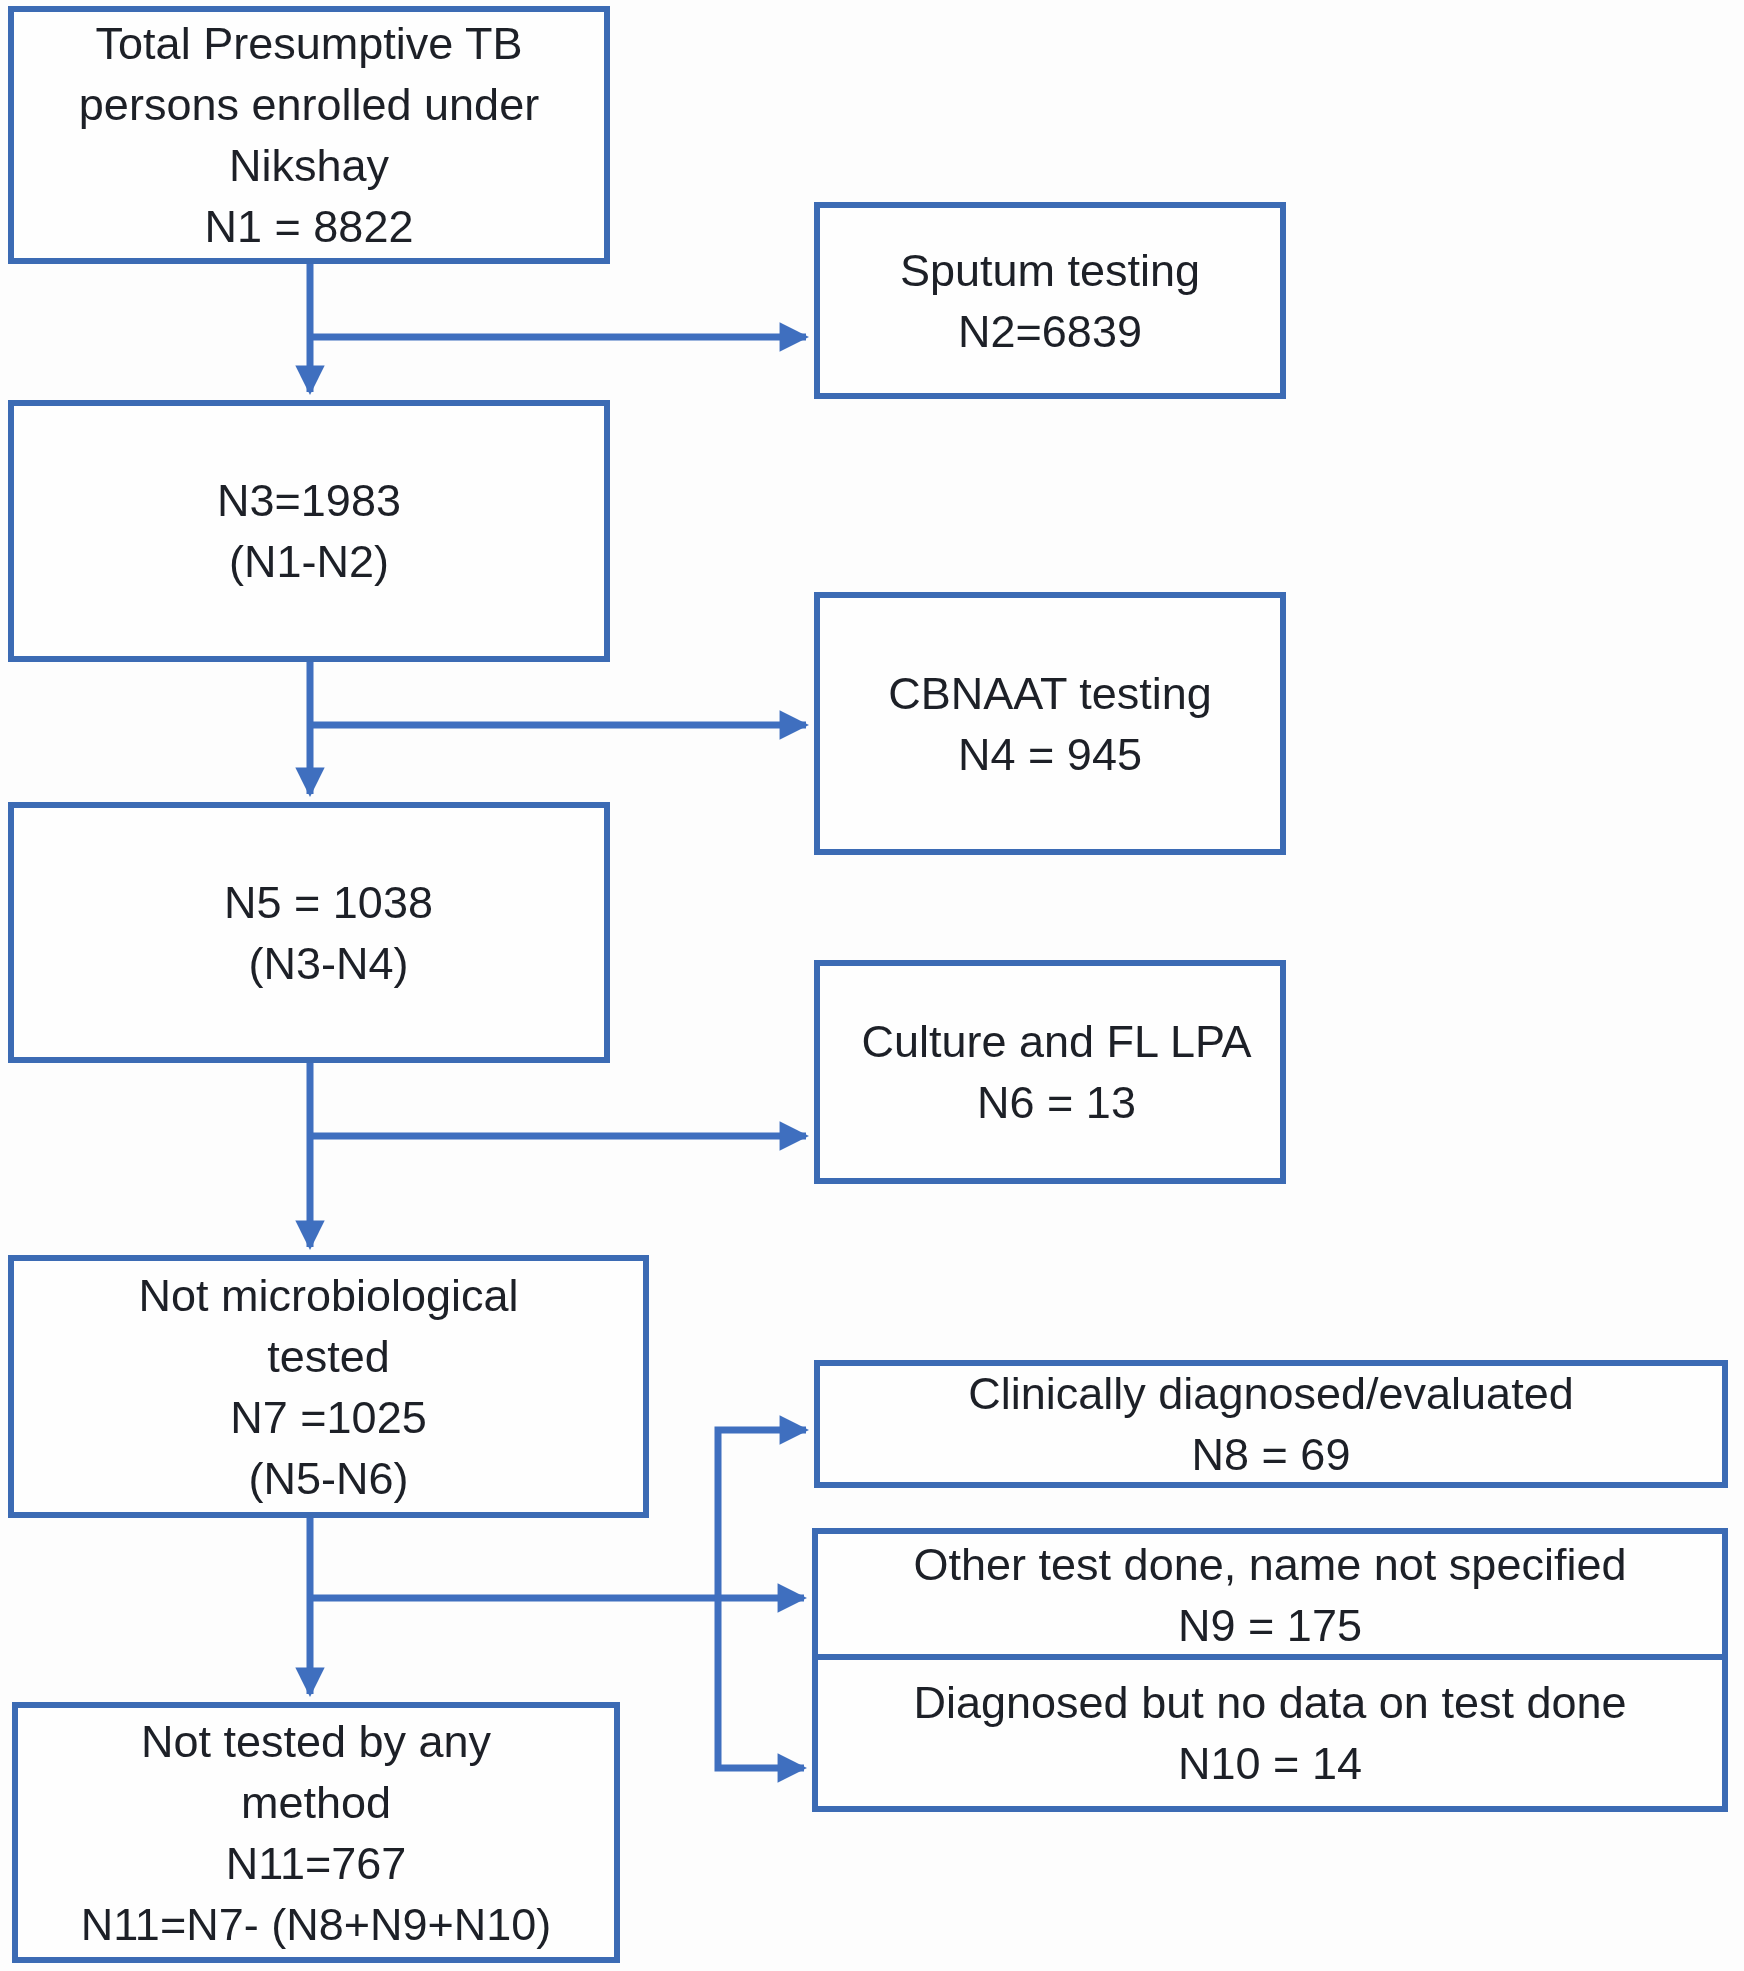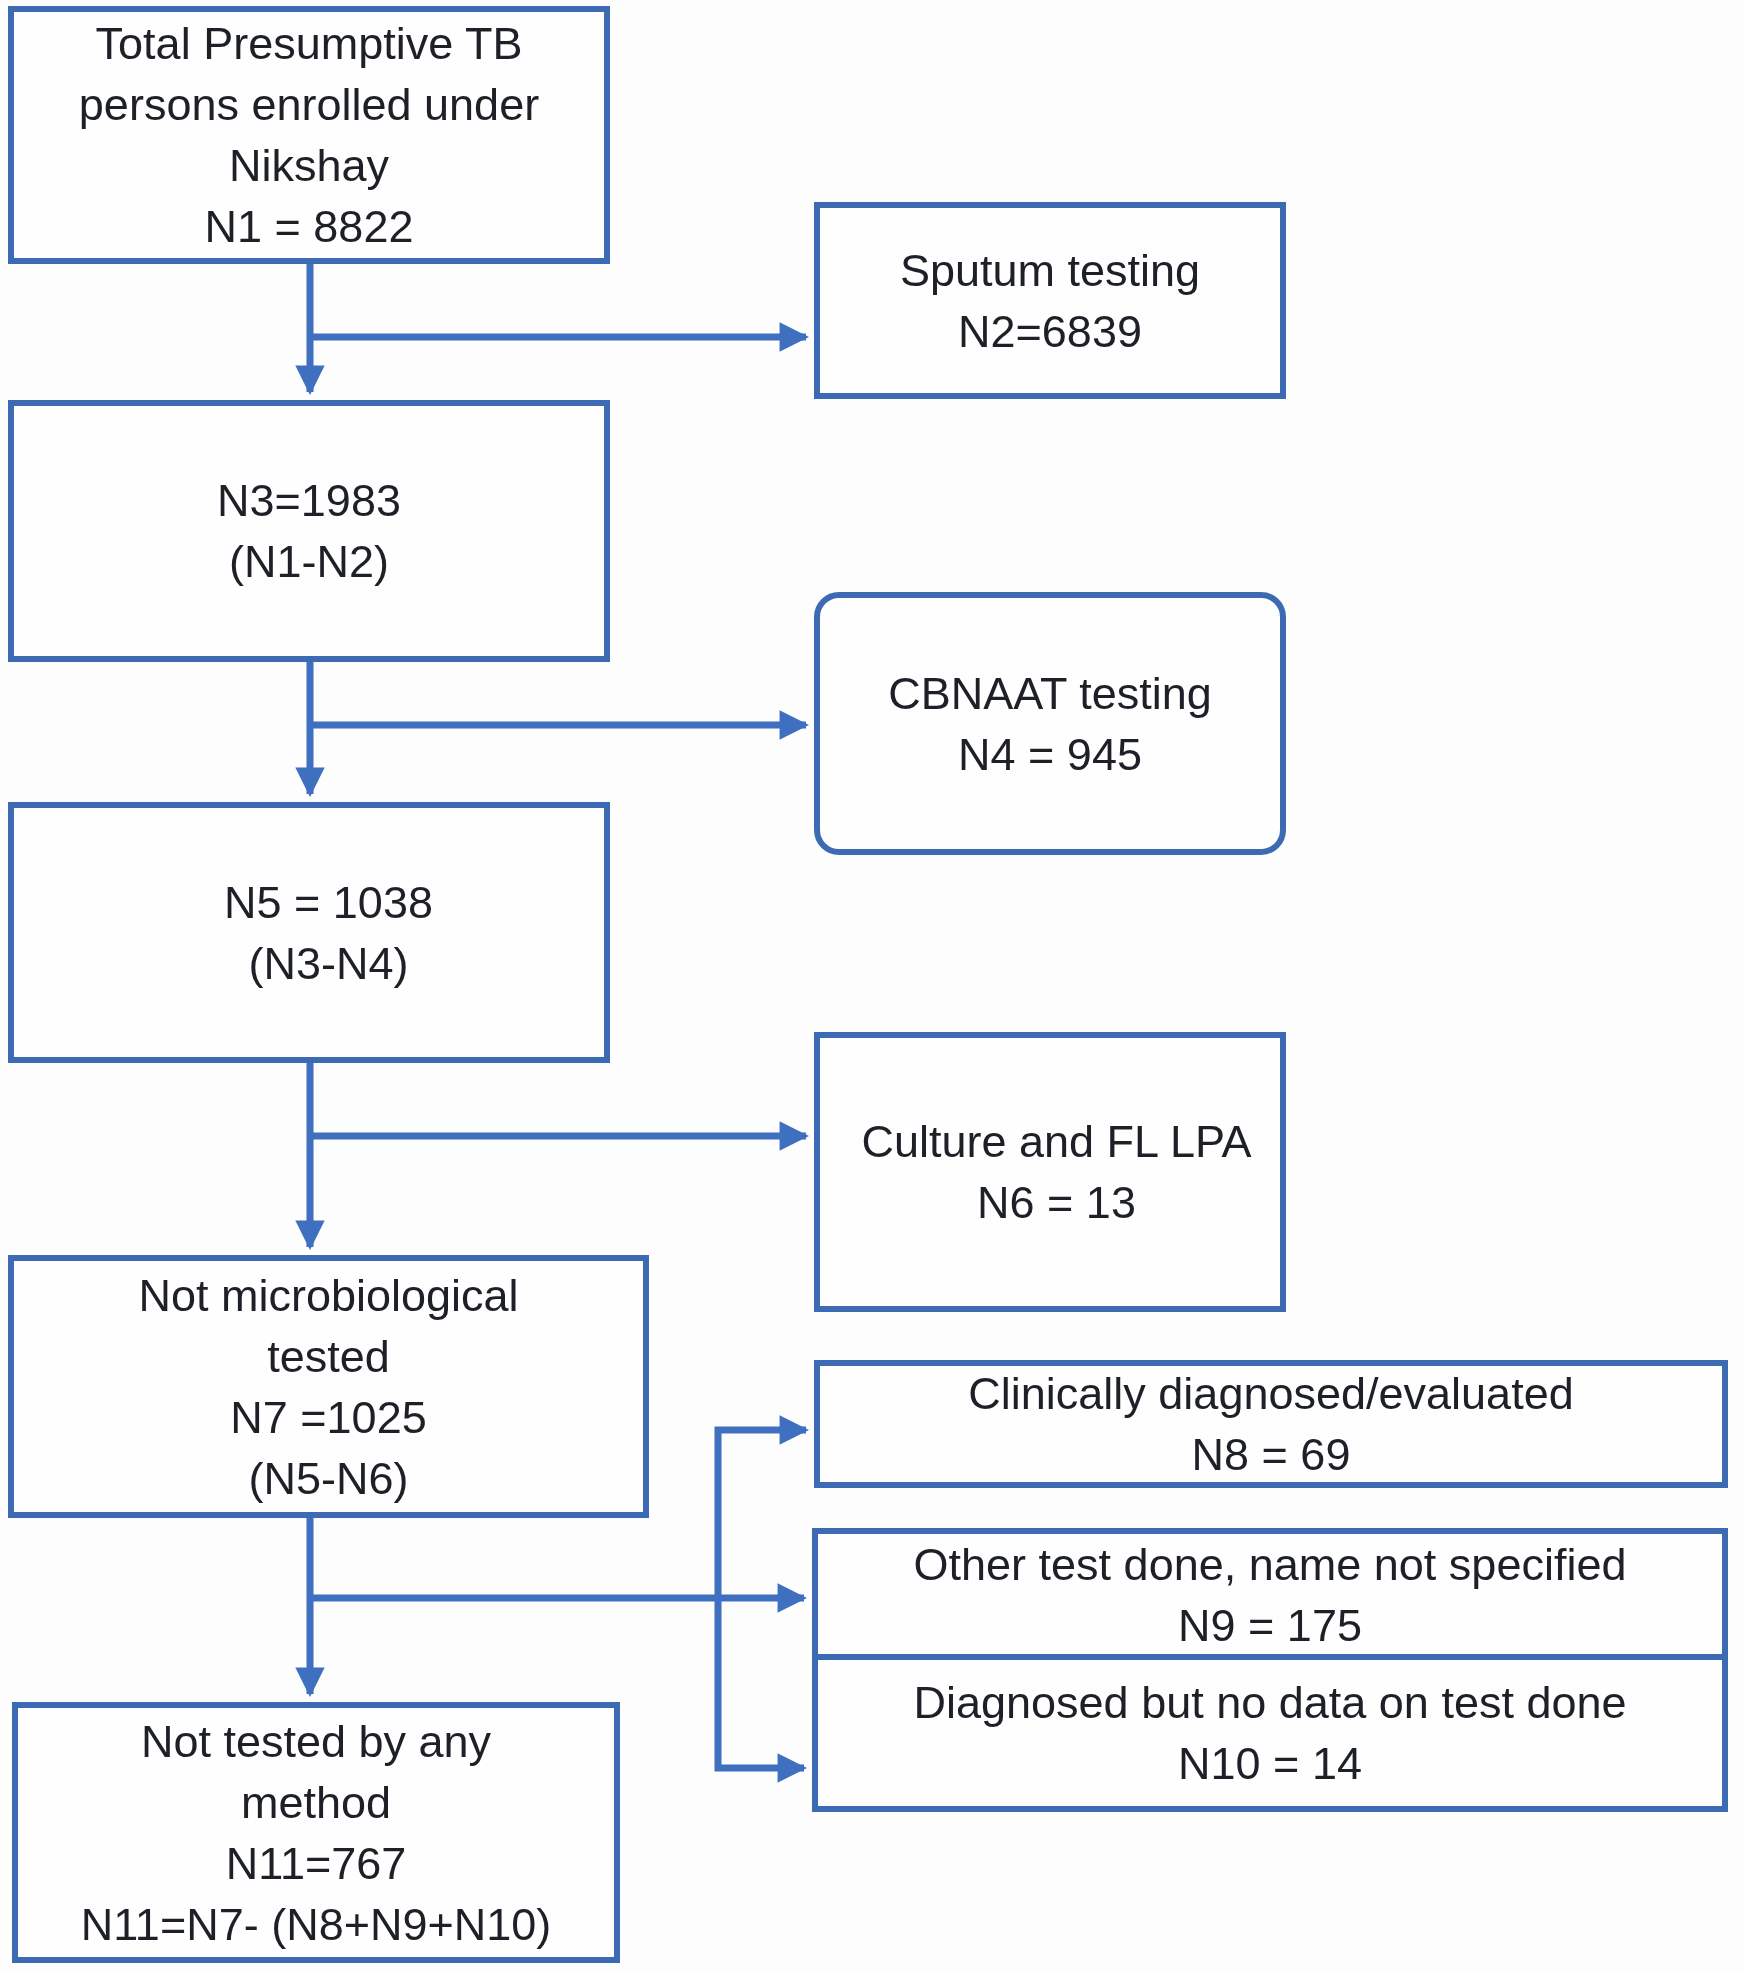--- a/index.html
+++ b/index.html
@@ -81,31 +81,31 @@
   <div class="node" style="left:814px;top:202px;width:472px;height:197px;">
     <span class="bline">Sputum testing</span>
     <span class="bline">N2=6839</span>
   </div>
 
   <div class="node" style="left:8px;top:400px;width:602px;height:262px;">
     <span class="bline">N3=1983</span>
     <span class="bline">(N1-N2)</span>
   </div>
 
-  <div class="node" style="left:814px;top:592px;width:472px;height:263px;border-radius:25px;">
+  <div class="node" style="left:814px;top:592px;width:472px;height:263px;">
     <span class="bline">CBNAAT testing</span>
     <span class="bline">N4 = 945</span>
   </div>
 
   <div class="node" style="left:8px;top:802px;width:602px;height:261px;padding-left:39px;">
     <span class="bline">N5 = 1038</span>
     <span class="bline">(N3-N4)</span>
   </div>
 
-  <div class="node" style="left:814px;top:1032px;width:472px;height:280px;padding-left:13px;">
+  <div class="node" style="left:814px;top:960px;width:472px;height:224px;padding-left:13px;">
     <span class="bline">Culture and FL LPA</span>
     <span class="bline">N6 = 13</span>
   </div>
 
   <div class="node" style="left:8px;top:1255px;width:641px;height:263px;">
     <span class="bline">Not microbiological</span>
     <span class="bline">tested</span>
     <span class="bline">N7 =1025</span>
     <span class="bline">(N5-N6)</span>
   </div>

